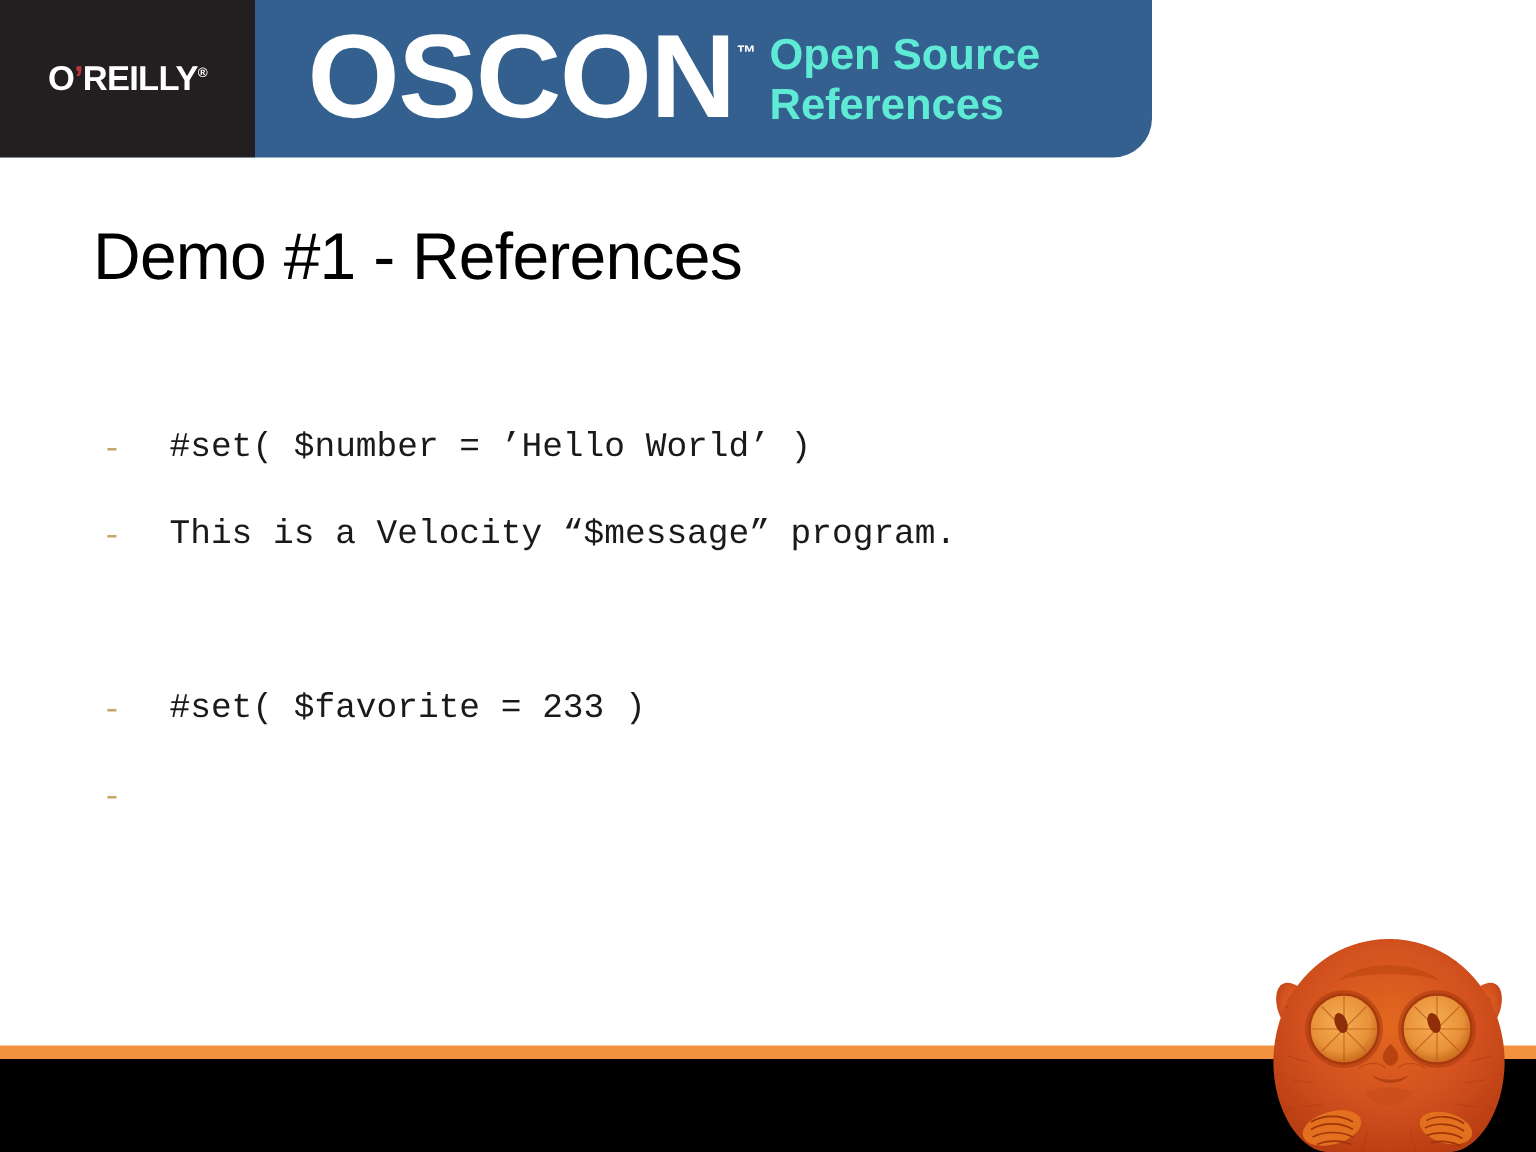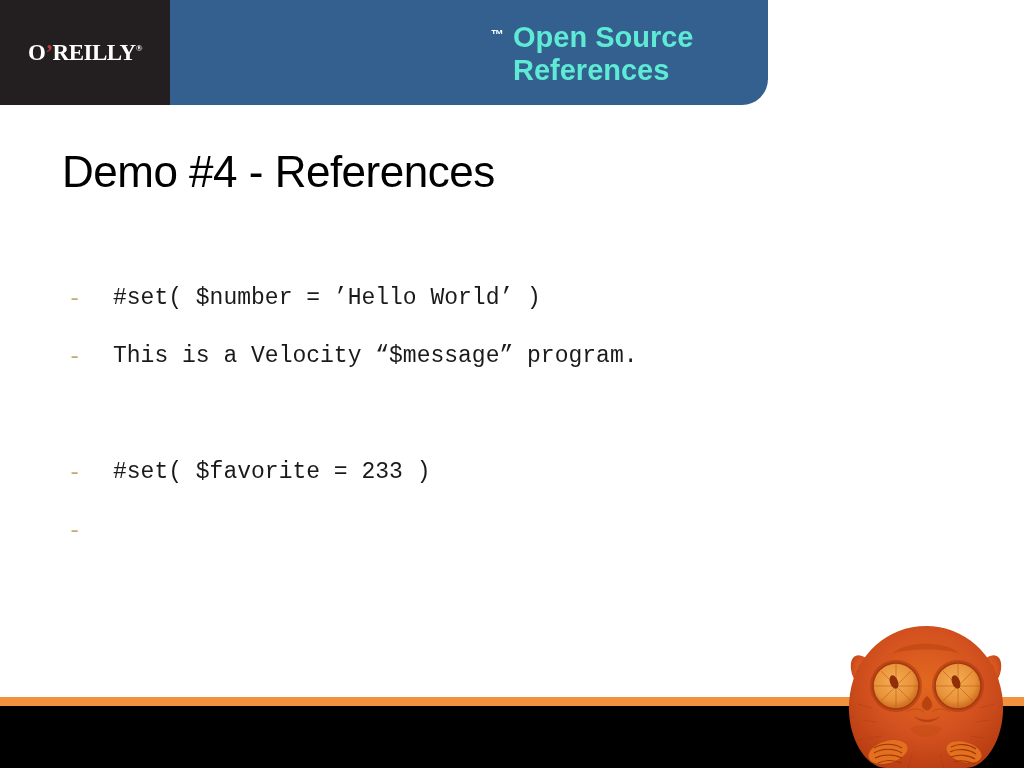--- a/index.html
+++ b/index.html
@@ -42,21 +42,21 @@
     left: 0;
     top: 0;
     width: 170px;
     height: 105px;
     display: flex;
     align-items: center;
     justify-content: center;
   }
   .oreilly-word {
     color: #ffffff;
-    font-family: Liberation Serif, serif;
+    font-family: Liberation Sans, sans-serif;
     font-weight: bold;
     font-size: 23px;
     letter-spacing: -0.5px;
     white-space: nowrap;
     line-height: 1;
   }
   .oreilly-word .apos {
     color: #b7393f;
   }
   .oreilly-word .rmark {
@@ -173,29 +173,30 @@
 <div class="slide">
 
   <div class="banner">
 
     <div class="banner-oreilly-block">
       <div class="oreilly-logo">
         <span class="oreilly-word"><span>O</span><span class="apos">’</span><span>REILLY</span><span class="rmark">®</span></span>
       </div>
     </div>
 
+    <div class="oscon-word">OSCON</div>
     <div class="oscon-tm">™</div>
 
     <div class="osc-sub">
       <div>Open Source</div>
       <div>References</div>
     </div>
   </div>
 
-  <div class="slide-title">Demo #4 - References</div>
+  <div class="slide-title">Demo #1 - References</div>
 
   <div class="bullets">
 
     <div class="bullet-row">
       <div class="bullet-dash">-</div>
       <div class="bullet-text">#set( $number = ’Hello World’ )</div>
     </div>
 
     <div class="bullet-row">
       <div class="bullet-dash">-</div>

